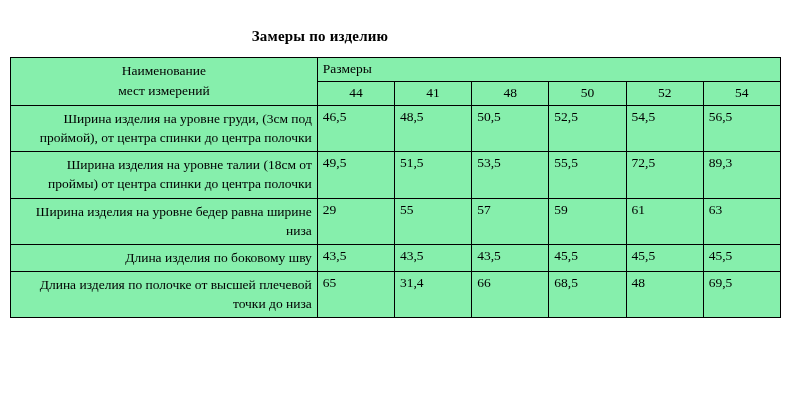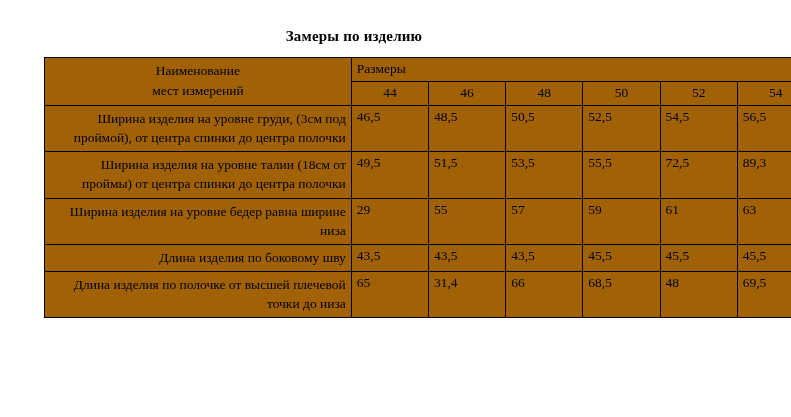--- a/index.html
+++ b/index.html
@@ -12,37 +12,36 @@
     height: 417px;
     font-family: "Liberation Serif", serif;
     color: #000000;
     position: relative;
     overflow: hidden;
   }
   .page {
     width: 640px;
     height: 417px;
     position: relative;
-    margin-left: 34px;
   }
   .doc-title {
     text-align: center;
     font-weight: bold;
     font-size: 15px;
     font-family: "Liberation Serif", serif;
     padding-top: 28px;
     padding-bottom: 12px;
     letter-spacing: 0.2px;
   }
   table.measure-table {
     border-collapse: collapse;
     table-layout: fixed;
     margin-left: 10px;
     width: 771px;
-    background: #a16207;
+    background: #86efac;
   }
   table.measure-table td,
   table.measure-table th {
     border: 1px solid #000000;
     font-weight: normal;
     font-size: 13.5px;
     font-family: "Liberation Serif", serif;
     vertical-align: top;
     padding: 3px 5px 4px 5px;
   }
@@ -95,21 +94,21 @@
     <thead>
       <tr>
         <th class="head-name" rowspan="2">
           <div>Наименование</div>
           <div>мест измерений</div>
         </th>
         <th class="head-sizes" colspan="6">Размеры</th>
       </tr>
       <tr>
         <th class="size-col">44</th>
-        <th class="size-col">46</th>
+        <th class="size-col">41</th>
         <th class="size-col">48</th>
         <th class="size-col">50</th>
         <th class="size-col">52</th>
         <th class="size-col">54</th>
       </tr>
     </thead>
     <tbody>
       <tr>
         <td class="name-cell">Ширина изделия на уровне груди, (3см под проймой), от  центра спинки до центра  полочки</td>
         <td class="val-cell">46,5</td>

